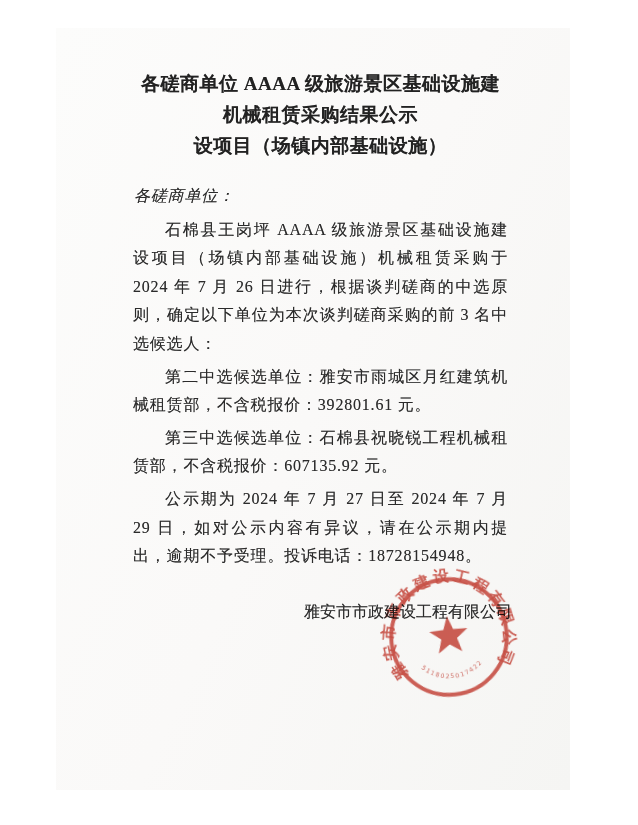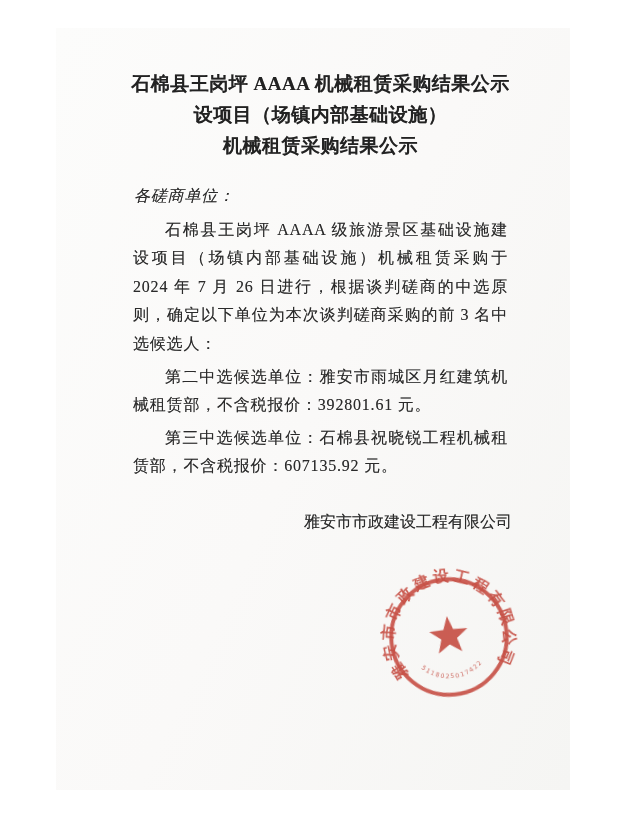--- a/index.html
+++ b/index.html
@@ -83,30 +83,31 @@
   }
 </style>
 </head>
 <body>
 
 <div class="canvas">
   <div class="paper">
     <div class="content">
 
       <div class="doc-title">
-        <div>石棉县王岗坪 AAAA 机械租赁采购结果公示</div>
+        <div>各磋商单位 AAAA 级旅游景区基础设施建</div>
+        <div>机械租赁采购结果公示</div>
         <div>设项目（场镇内部基础设施）</div>
-        <div>机械租赁采购结果公示</div>
       </div>
 
       <div class="body-text">
         <p class="salutation">各磋商单位：</p>
         <p class="para">石棉县王岗坪 AAAA 级旅游景区基础设施建设项目（场镇内部基础设施）机械租赁采购于 2024 年 7 月 26 日进行，根据谈判磋商的中选原则，确定以下单位为本次谈判磋商采购的前 3 名中选候选人：</p>
         <p class="para">第二中选候选单位：雅安市雨城区月红建筑机械租赁部，不含税报价：392801.61 元。</p>
         <p class="para">第三中选候选单位：石棉县祝晓锐工程机械租赁部，不含税报价：607135.92 元。</p>
+        <p class="para">公示期为 2024 年 7 月 27 日至 2024 年 7 月 29 日，如对公示内容有异议，请在公示期内提出，逾期不予受理。投诉电话：18728154948。</p>
       </div>
 
       <div class="signature-block-wrap">
         <div class="signature-block">
           <div>雅安市市政建设工程有限公司</div>
         </div>
       </div>
     </div>
 
     <svg class="seal" viewBox="0 0 160 160" xmlns="http://www.w3.org/2000/svg">

